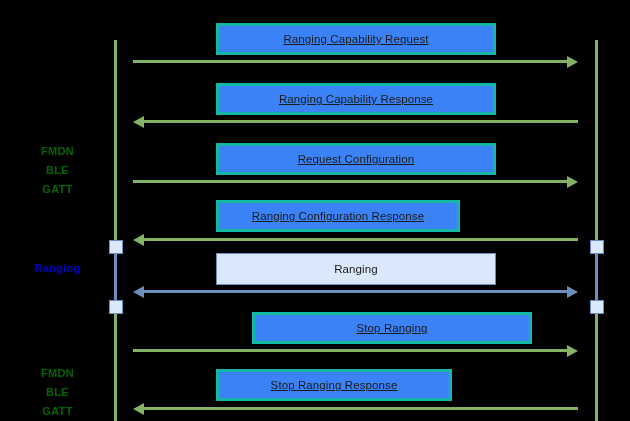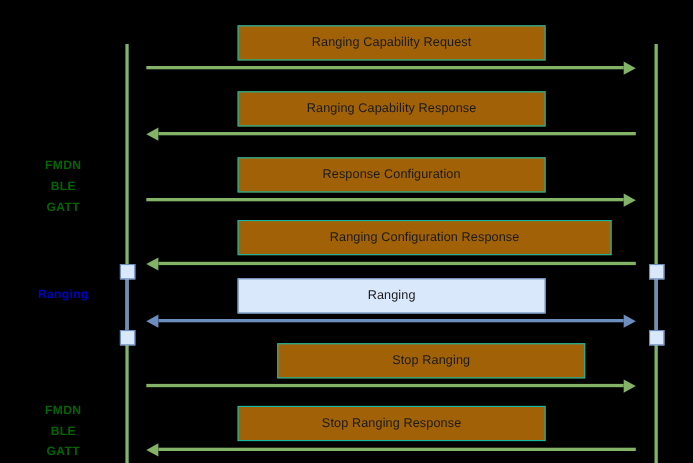--- a/index.html
+++ b/index.html
@@ -41,22 +41,23 @@
     position: absolute;
     box-sizing: border-box;
     display: flex;
     align-items: center;
     justify-content: center;
     font-size: 11.5px;
     color: #1a1a1a;
     letter-spacing: 0.1px;
   }
   .msg-box.green {
-    background: #a16207;
-    border: 1px solid #14b8a6;
+    background: #3b82f6;
+    border: 3px solid #14b8a6;
+    text-decoration: underline;
   }
   .msg-box.blue {
     background: #dae8fc;
     border: 1px solid #6c8ebf;
   }
 
   
   .arrow-line {
     position: absolute;
     height: 3px;
@@ -124,42 +125,42 @@
 GATT</div>
 
   <div class="msg-box green" style="left:216px; top:23px; width:280px; height:32px;">Ranging Capability Request</div>
   <div class="arrow-line green" style="left:133px; top:60px; width:434px;"></div>
   <div class="arrow-head right green" style="left:567px; top:55.5px;"></div>
 
   <div class="msg-box green" style="left:216px; top:83px; width:280px; height:32px;">Ranging Capability Response</div>
   <div class="arrow-line green" style="left:144px; top:120px; width:434px;"></div>
   <div class="arrow-head left green" style="left:133px; top:115.5px;"></div>
 
-  <div class="msg-box green" style="left:216px; top:143px; width:280px; height:32px;">Response Configuration</div>
+  <div class="msg-box green" style="left:216px; top:143px; width:280px; height:32px;">Request Configuration</div>
   <div class="arrow-line green" style="left:133px; top:180px; width:434px;"></div>
   <div class="arrow-head right green" style="left:567px; top:175.5px;"></div>
 
-  <div class="msg-box green" style="left:216px; top:200px; width:340px; height:32px;">Ranging Configuration Response</div>
+  <div class="msg-box green" style="left:216px; top:200px; width:244px; height:32px;">Ranging Configuration Response</div>
   <div class="arrow-line green" style="left:144px; top:238px; width:434px;"></div>
   <div class="arrow-head left green" style="left:133px; top:233.5px;"></div>
 
   <div class="activation-bar" style="left:114px; top:242px; height:66px;"></div>
   <div class="activation-node" style="left:109px; top:240px;"></div>
   <div class="activation-node" style="left:109px; top:300px;"></div>
 
   <div class="activation-bar" style="left:595px; top:242px; height:66px;"></div>
   <div class="activation-node" style="left:590px; top:240px;"></div>
   <div class="activation-node" style="left:590px; top:300px;"></div>
 
   <div class="msg-box blue" style="left:216px; top:253px; width:280px; height:32px;">Ranging</div>
   <div class="arrow-line blue" style="left:144px; top:290px; width:423px;"></div>
   <div class="arrow-head left blue" style="left:133px; top:285.5px;"></div>
   <div class="arrow-head right blue" style="left:567px; top:285.5px;"></div>
 
   <div class="msg-box green" style="left:216px; top:312px; width:280px; height:32px;margin-left:36px;">Stop Ranging</div>
   <div class="arrow-line green" style="left:133px; top:349px; width:434px;"></div>
   <div class="arrow-head right green" style="left:567px; top:344.5px;"></div>
 
-  <div class="msg-box green" style="left:216px; top:369px; width:280px; height:32px;">Stop Ranging Response</div>
+  <div class="msg-box green" style="left:216px; top:369px; width:236px; height:32px;">Stop Ranging Response</div>
   <div class="arrow-line green" style="left:144px; top:407px; width:434px;"></div>
   <div class="arrow-head left green" style="left:133px; top:402.5px;"></div>
 
 </div>
 
 </body></html>

